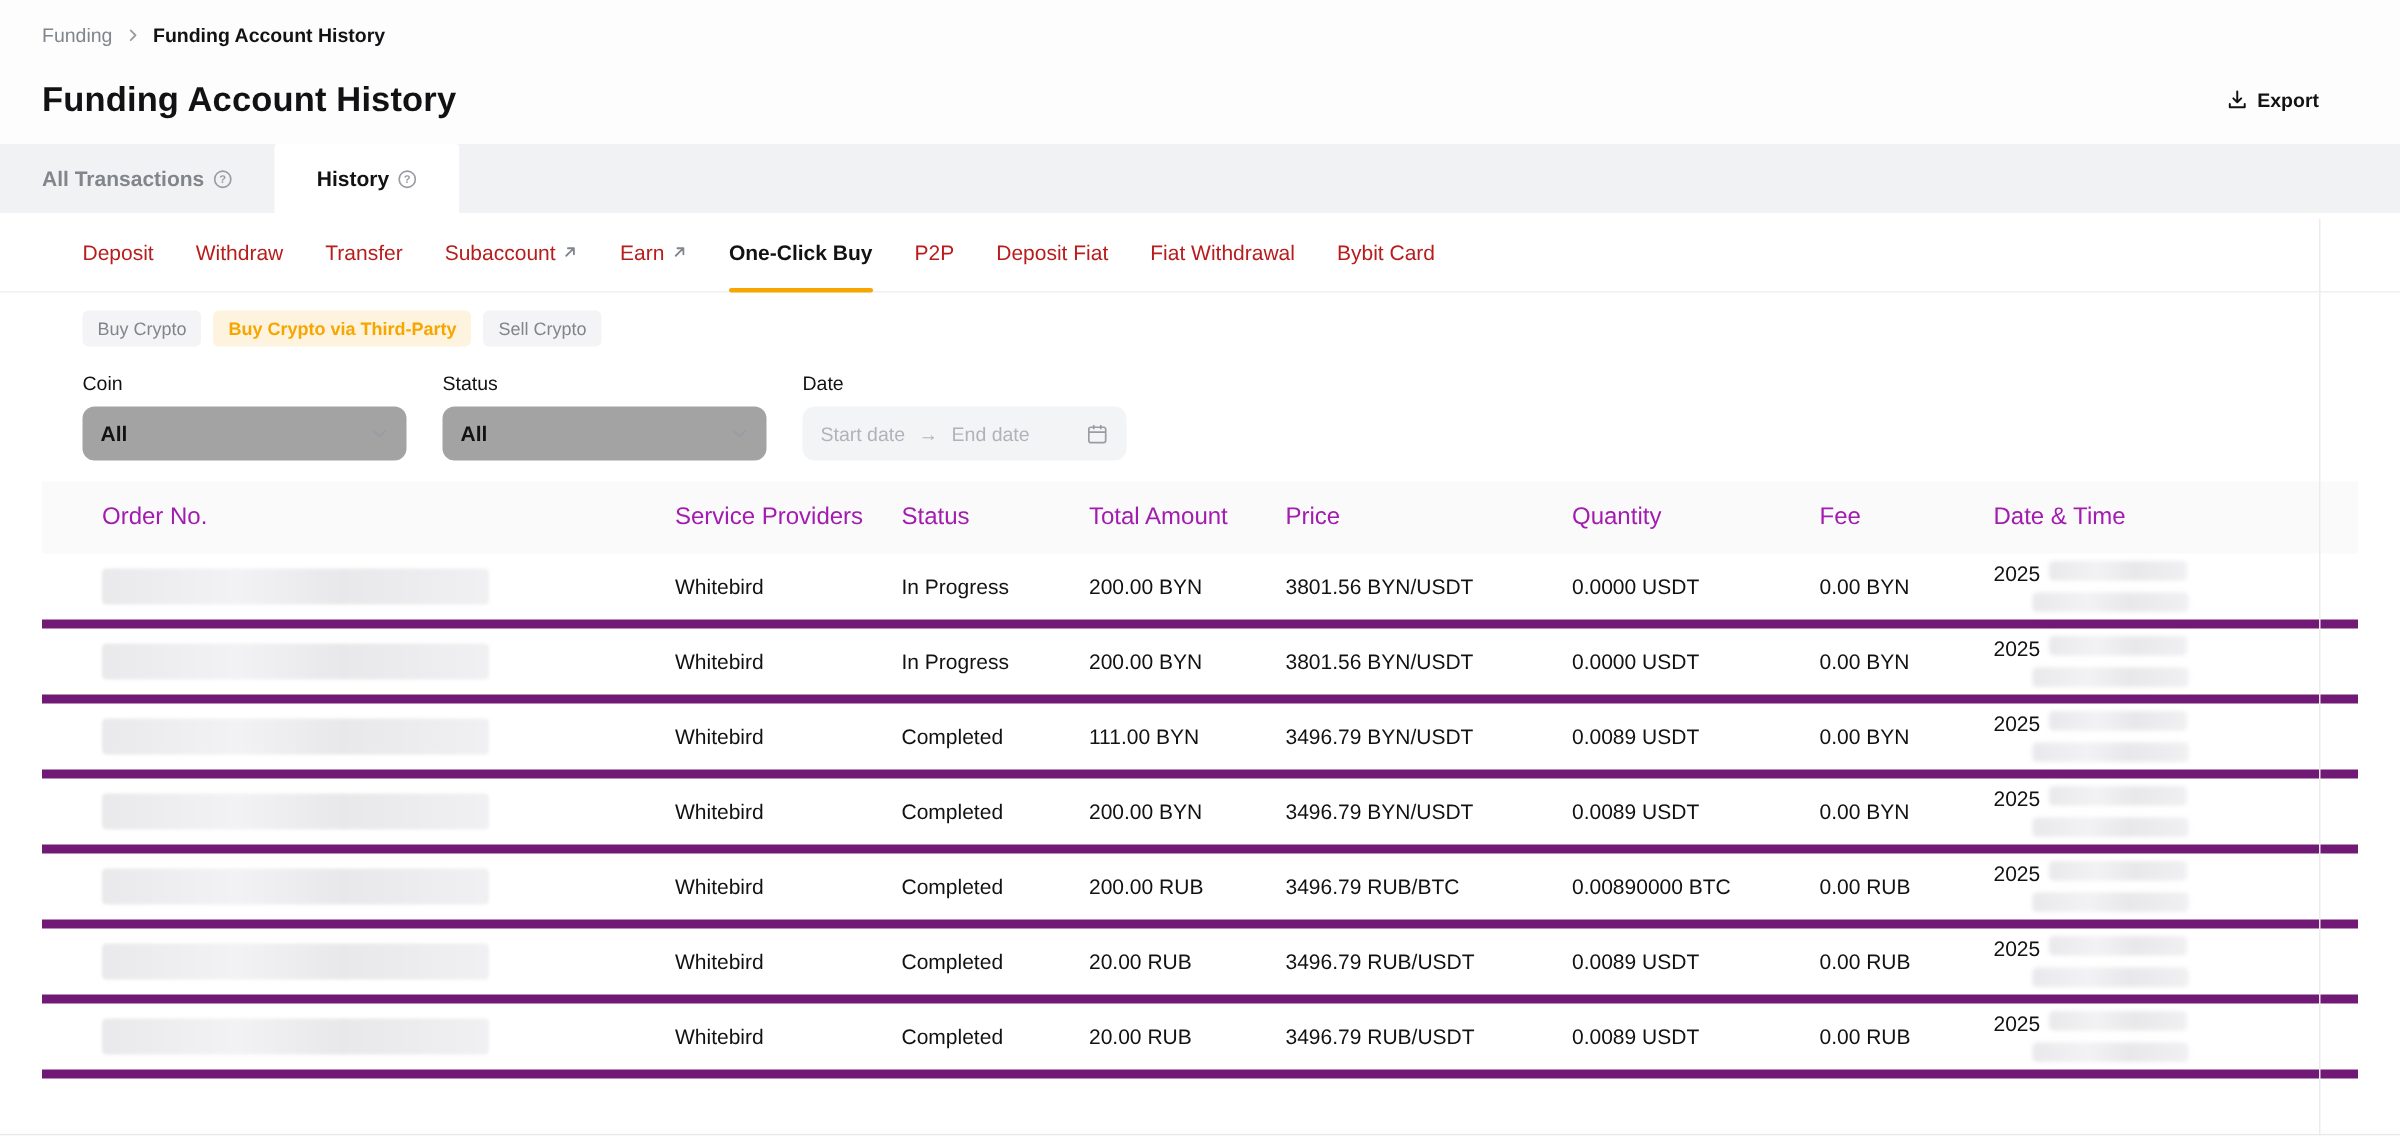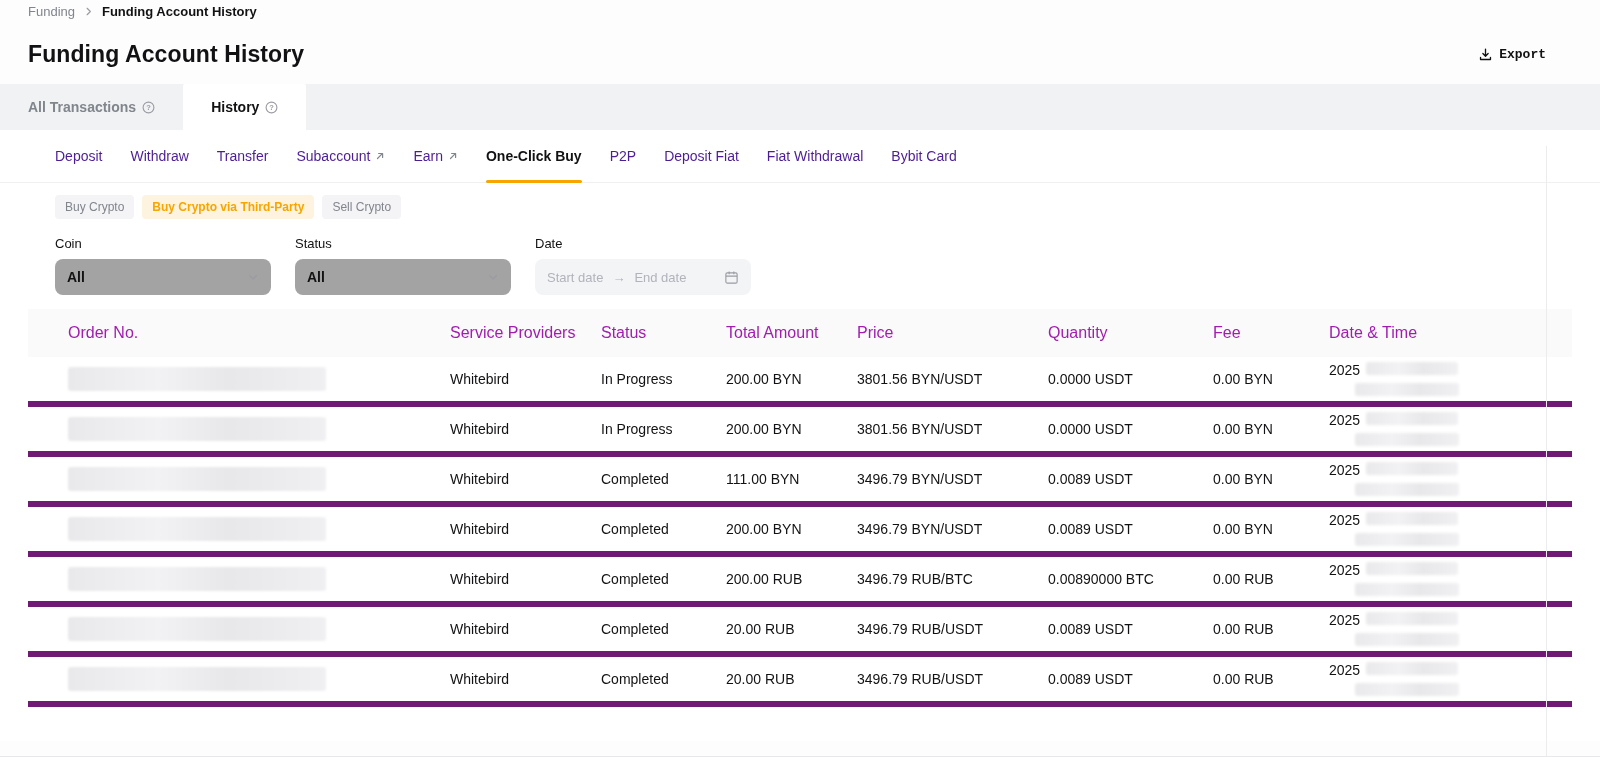--- a/index.html
+++ b/index.html
@@ -1,45 +1,45 @@
 <!DOCTYPE html>
 <html><head>
 <meta charset="utf-8">
 <style>
   *{box-sizing:border-box;margin:0;padding:0}
   html,body{width:1600px;height:757px}
   body{font-family:"Liberation Sans","DejaVu Sans",sans-serif;background:#fff;color:#121214;overflow:hidden}
   .page{position:relative;width:1600px;height:757px;background:#fdfdfd}
 
   
-  .breadcrumb{display:flex;align-items:center;gap:8px;padding:4px 28px 0;font-size:13px}
+  .breadcrumb{display:flex;align-items:center;gap:8px;padding:16px 28px 0;font-size:13px}
   .bc-link{color:#81858c;cursor:pointer}
   .bc-sep{display:flex;width:11px;height:11px;color:#9b9ba3}
   .bc-sep svg{width:100%;height:100%}
   .bc-current{color:#121214;font-weight:600}
 
   
   .title-row{display:flex;align-items:center;justify-content:space-between;padding:22px 54px 0 28px}
   h1{font-size:23px;font-weight:700;letter-spacing:.1px}
-  .export{display:flex;align-items:center;gap:6px;background:none;border:none;font-family:Liberation Mono, monospace;font-size:13px;font-weight:700;color:#121214;cursor:pointer}
+  .export{display:flex;align-items:center;gap:6px;background:none;border:none;font-family:Liberation Sans, sans-serif;font-size:13px;font-weight:700;color:#121214;cursor:pointer}
   .export .ic{display:flex;width:15px;height:15px;color:#121214}
   .export svg{width:100%;height:100%}
 
   
   .tabbar{display:flex;margin-top:16px;background:#f1f2f4;height:46px}
   .tab{display:flex;align-items:center;justify-content:flex-end;gap:6px;padding:0 28px;font-size:14px;font-weight:600;color:#81858c;cursor:pointer}
   .tab.active{background:#fff;color:#121214;border-radius:2px 2px 0 0}
   .info-ic{display:flex;width:13px;height:13px;color:#9b9ba3}
   .info-ic svg{width:100%;height:100%}
 
   
   .content{background:#fff;height:611px;position:relative}
 
   .subnav{display:flex;align-items:stretch;gap:28px;padding:0 28px 0 55px;height:53px;border-bottom:1px solid #f0f0f0}
-  .subnav-item{position:relative;display:flex;align-items:center;gap:5px;font-size:14px;color:#4c1d95;cursor:pointer}
+  .subnav-item{position:relative;display:flex;align-items:center;gap:5px;font-size:14px;color:#b91c1c;cursor:pointer}
   .subnav-item.active{color:#121214;font-weight:700}
   .subnav-item.active::after{content:"";position:absolute;left:0;right:0;bottom:-1px;height:3px;background:#f7a600;border-radius:2px}
   .ext-ic{display:flex;width:10px;height:10px;color:#81858c}
   .ext-ic svg{width:100%;height:100%}
 
   .pills{display:flex;gap:8px;padding:12px 16px 0 55px}
   .pill{display:flex;align-items:center;height:24px;padding:0 10px;border-radius:4px;background:#f4f4f6;color:#81858c;font-size:12px;cursor:pointer;white-space:nowrap}
   .pill.active{background:#fdf3de;color:#f7a600;font-weight:700}
 
   .filters{display:flex;gap:24px;padding:17px 0 0 55px}

